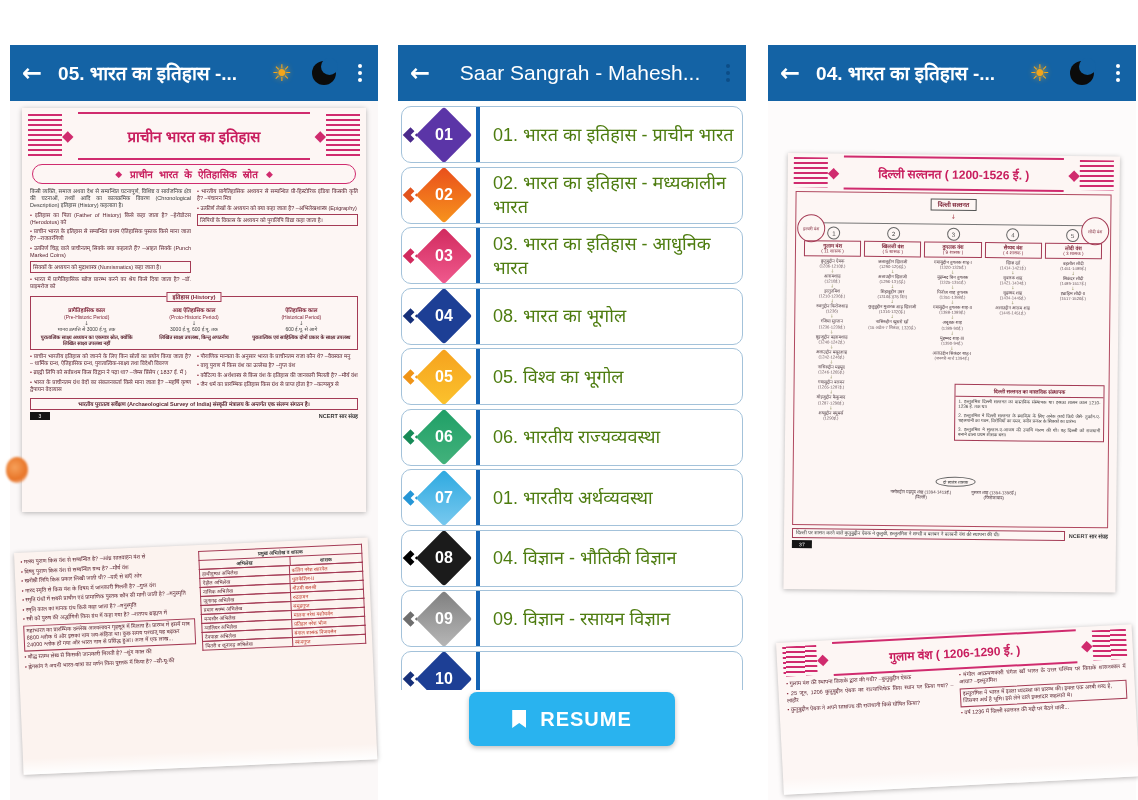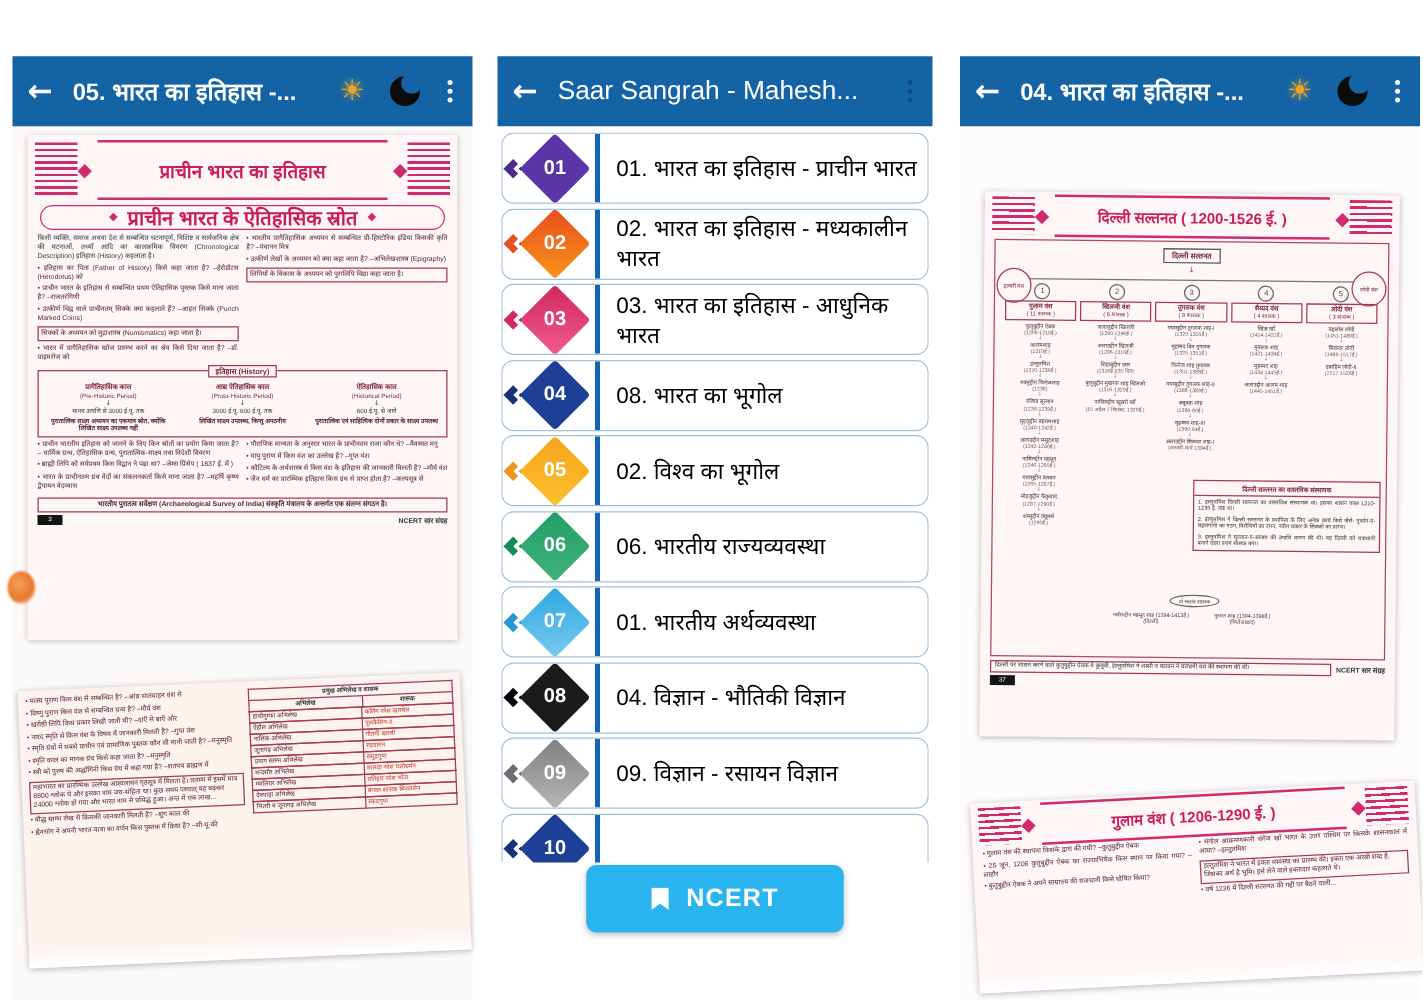--- a/index.html
+++ b/index.html
@@ -10,21 +10,21 @@
   
   .panel{position:absolute;top:45px;height:755px;}
   .panel-left{left:10px;width:368px;background:#fbf8f8;}
   .panel-mid{left:398px;width:348px;background:#ffffff;}
   .panel-right{left:768px;width:368px;background:#fdfbfb;}
 
   .appbar{position:relative;height:56px;background:#1463a5;display:flex;align-items:center;
           padding:0 12px;box-sizing:border-box;color:#fff;}
   .back{font-size:24px;font-weight:bold;color:#fff;font-family:"DejaVu Sans",sans-serif;cursor:pointer;}
   .abtitle{font-size:19px;font-weight:bold;margin-left:16px;white-space:nowrap;overflow:hidden;flex:1;}
-  .abtitle.mid{font-size:21px;font-weight:500;}
+  .abtitle.mid{font-size:21px;font-weight:500;text-align:center;}
   .sun{font-family:"DejaVu Sans",sans-serif;font-size:23px;color:#f2a51c;margin:0 10px;
        text-shadow:0 0 5px rgba(244,180,40,.9);cursor:pointer;}
   .moon{position:relative;width:24px;height:24px;margin:0 10px;cursor:pointer;}
   .moon .m1{position:absolute;inset:0;border-radius:50%;background:#0b0b0b;}
   .moon .m2{position:absolute;left:9px;top:-3px;width:17px;height:17px;border-radius:50%;background:#1463a5;}
   .dots{display:flex;flex-direction:column;gap:3px;margin-left:8px;cursor:pointer;padding:4px;}
   .dots i{width:4px;height:4px;border-radius:50%;background:#fff;display:block;}
   .dots.dim i{background:#0c4d87;}
 
   
@@ -32,21 +32,21 @@
   .banner{position:relative;display:flex;align-items:center;margin:6px;height:44px;}
   .stripes{width:34px;align-self:stretch;background:repeating-linear-gradient(180deg,#d02b6e 0 2px,#fdf6f4 2px 5px);}
   .bcore{flex:1;margin:0 4px;border-top:2px solid #d02b6e;border-bottom:2px solid #d02b6e;
          display:flex;align-items:center;justify-content:center;gap:10px;height:100%;}
   .btitle{color:#c81e5e;font-weight:bold;font-size:15px;white-space:nowrap;}
   .dia{color:#d02b6e;font-family:"DejaVu Sans",sans-serif;font-size:15px;}
   .banner.small{height:30px;margin:4px 6px;}
   .banner.small .btitle{font-size:12px;}
   .subban{margin:2px 10px 4px;border:1px solid #d02b6e;border-radius:10px;height:18px;
           display:flex;align-items:center;justify-content:center;gap:8px;}
-  .subban .t{color:#c81e5e;font-weight:bold;font-size:16px;}
+  .subban .t{color:#c81e5e;font-weight:bold;font-size:10px;font-family:Liberation Mono, monospace;}
   .subban .dia{font-size:9px;}
 
   .cols{display:flex;gap:6px;padding:0 8px;}
   .col{flex:1;}
   .tq{font-size:5.5px;line-height:7px;color:#5a2430;text-align:justify;margin-bottom:2.5px;}
   .tq::before{content:"•  ";color:#8a2438;}
   .tin{font-size:5.5px;line-height:7px;color:#3a3a3a;text-align:justify;margin-bottom:2.5px;}
   .tbox{border:1px solid #a43b55;padding:1.5px 2px;font-size:5.5px;line-height:7px;color:#5a2430;margin-bottom:2.5px;}
 
   .htable{position:relative;border:1px solid #a43b55;margin:4px 8px 3px;padding:10px 4px 3px;}
@@ -83,21 +83,21 @@
   .m-card{position:relative;height:57px;margin-bottom:3.5px;background:#fff;border:1.5px solid #a3c2da;
           border-radius:10px;display:flex;align-items:center;overflow:hidden;cursor:pointer;box-sizing:border-box;}
   .m-badge{position:relative;width:74px;height:100%;flex:none;}
   .d-small{position:absolute;left:3px;top:50%;width:11px;height:11px;transform:translateY(-50%) rotate(45deg);}
   .d-chev{position:absolute;left:13px;top:50%;width:15px;height:15px;transform:translateY(-50%) rotate(45deg);
           background:transparent;border:3px solid #fff;}
   .d-big{position:absolute;left:22px;top:50%;width:40px;height:40px;transform:translateY(-50%) rotate(45deg);
          display:flex;align-items:center;justify-content:center;border-radius:3px;}
   .d-num{transform:rotate(-45deg);color:#fff;font-size:16px;font-weight:bold;}
   .m-sep{width:4px;align-self:stretch;background:#1464b4;flex:none;}
-  .m-label{padding:2px 8px 2px 13px;font-size:18px;line-height:24px;color:#000000;}
+  .m-label{padding:2px 8px 2px 13px;font-size:18px;line-height:24px;color:#4d7c0f;}
   .m-card:nth-of-type(1) .d-big{background:#5b35a7;} .m-card:nth-of-type(1) .d-small{background:#4a2a8c;}
   .m-card:nth-of-type(2) .d-big{background:linear-gradient(135deg,#e94e1b,#f7941d);} .m-card:nth-of-type(2) .d-small{background:#e2541f;}
   .m-card:nth-of-type(3) .d-big{background:linear-gradient(135deg,#d12a5e,#f05a8e);} .m-card:nth-of-type(3) .d-small{background:#d12a5e;}
   .m-card:nth-of-type(4) .d-big{background:#1d3f95;} .m-card:nth-of-type(4) .d-small{background:#16307a;}
   .m-card:nth-of-type(5) .d-big{background:linear-gradient(135deg,#f6a21e,#fbc22d);} .m-card:nth-of-type(5) .d-small{background:#ef9418;}
   .m-card:nth-of-type(6) .d-big{background:linear-gradient(135deg,#1f9f66,#43b27c);} .m-card:nth-of-type(6) .d-small{background:#178a57;}
   .m-card:nth-of-type(7) .d-big{background:linear-gradient(135deg,#2da9e0,#79c9ef);} .m-card:nth-of-type(7) .d-small{background:#2596d6;}
   .m-card:nth-of-type(8) .d-big{background:#1b1b1b;} .m-card:nth-of-type(8) .d-small{background:#000;}
   .m-card:nth-of-type(9) .d-big{background:linear-gradient(135deg,#7f7f7f,#b7b7b7);} .m-card:nth-of-type(9) .d-small{background:#6e6e6e;}
   .m-card:nth-of-type(10) .d-big{background:#1d3f95;} .m-card:nth-of-type(10) .d-small{background:#16307a;}
@@ -439,21 +439,21 @@
 
         <div class="m-card">
           <div class="m-badge">
             <span class="d-small"></span>
             <span class="d-chev"></span>
             <span class="d-big">
               <span class="d-num">05</span>
             </span>
           </div>
           <div class="m-sep"></div>
-          <div class="m-label">02. विश्व का भूगोल</div>
+          <div class="m-label">05. विश्व का भूगोल</div>
         </div>
 
         <div class="m-card">
           <div class="m-badge">
             <span class="d-small"></span>
             <span class="d-chev"></span>
             <span class="d-big">
               <span class="d-num">06</span>
             </span>
           </div>
@@ -505,21 +505,21 @@
               <span class="d-num">10</span>
             </span>
           </div>
           <div class="m-sep"></div>
           <div class="m-label"></div>
         </div>
       </div>
 
     <button class="resume">
       <span class="bkm"></span>
-      <span>NCERT</span>
+      <span>RESUME</span>
     </button>
   </div>
 
   <div class="panel panel-right">
     <div class="appbar">
       <span class="back">←</span>
       <span class="abtitle">04. भारत का इतिहास -...</span>
       <span class="sun">☀</span>
       <span class="moon">
           <span class="m1"></span>

